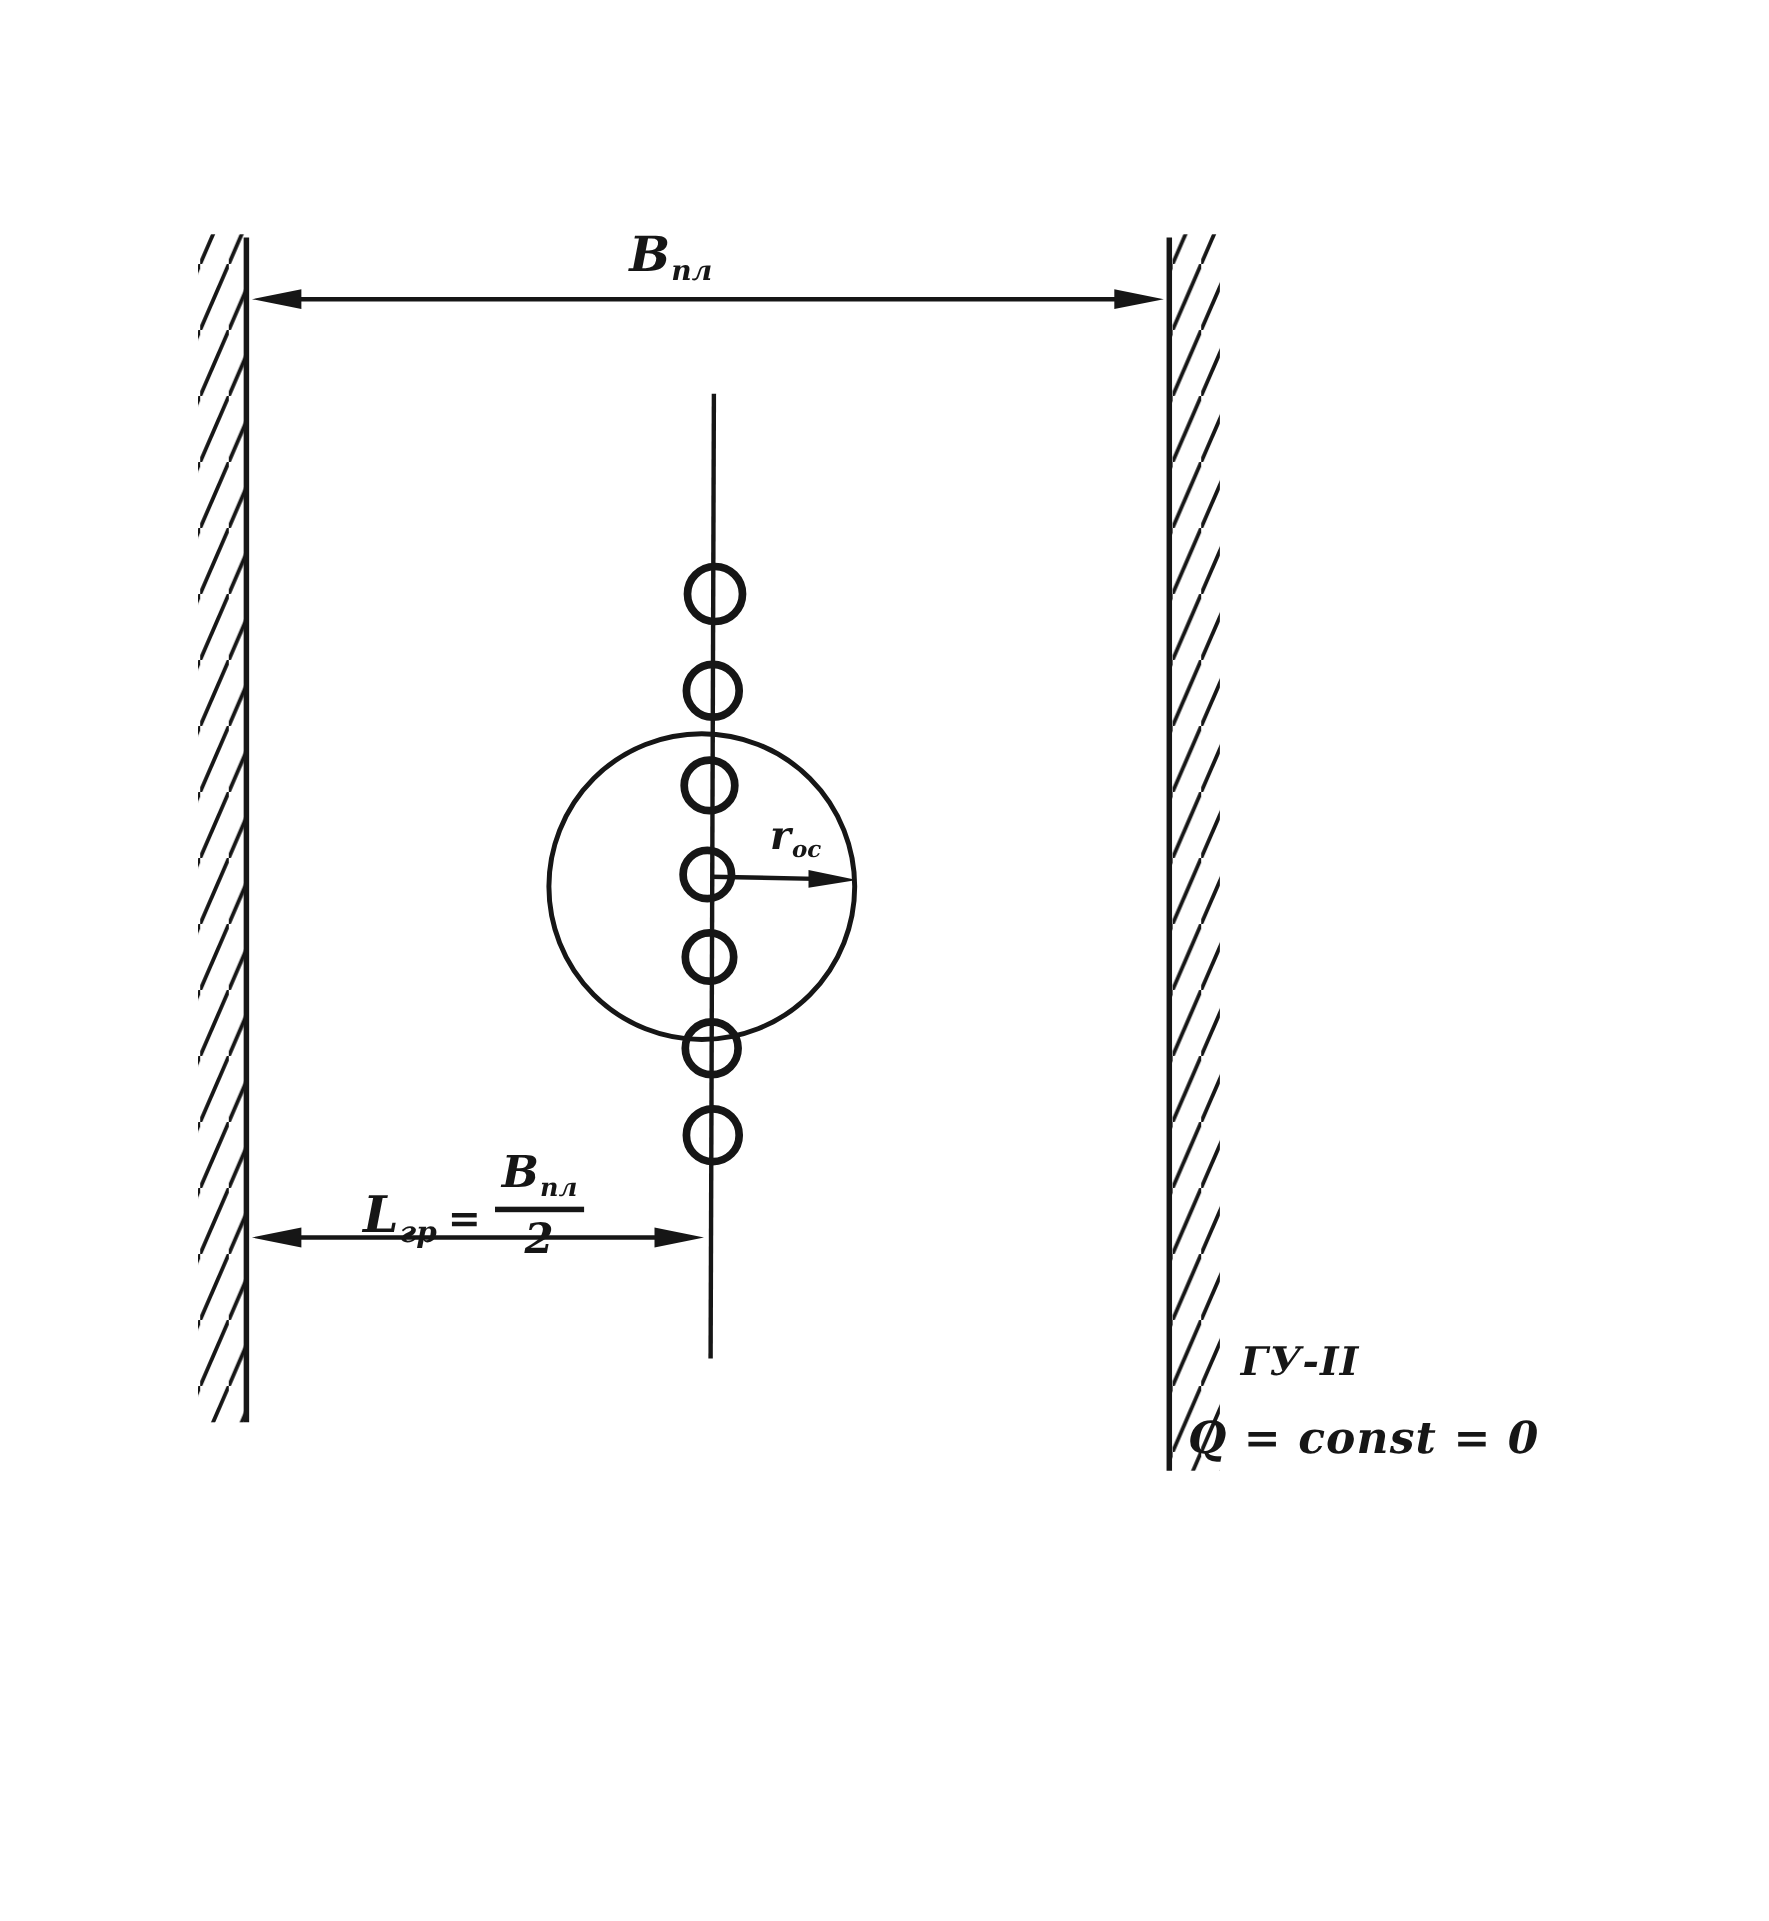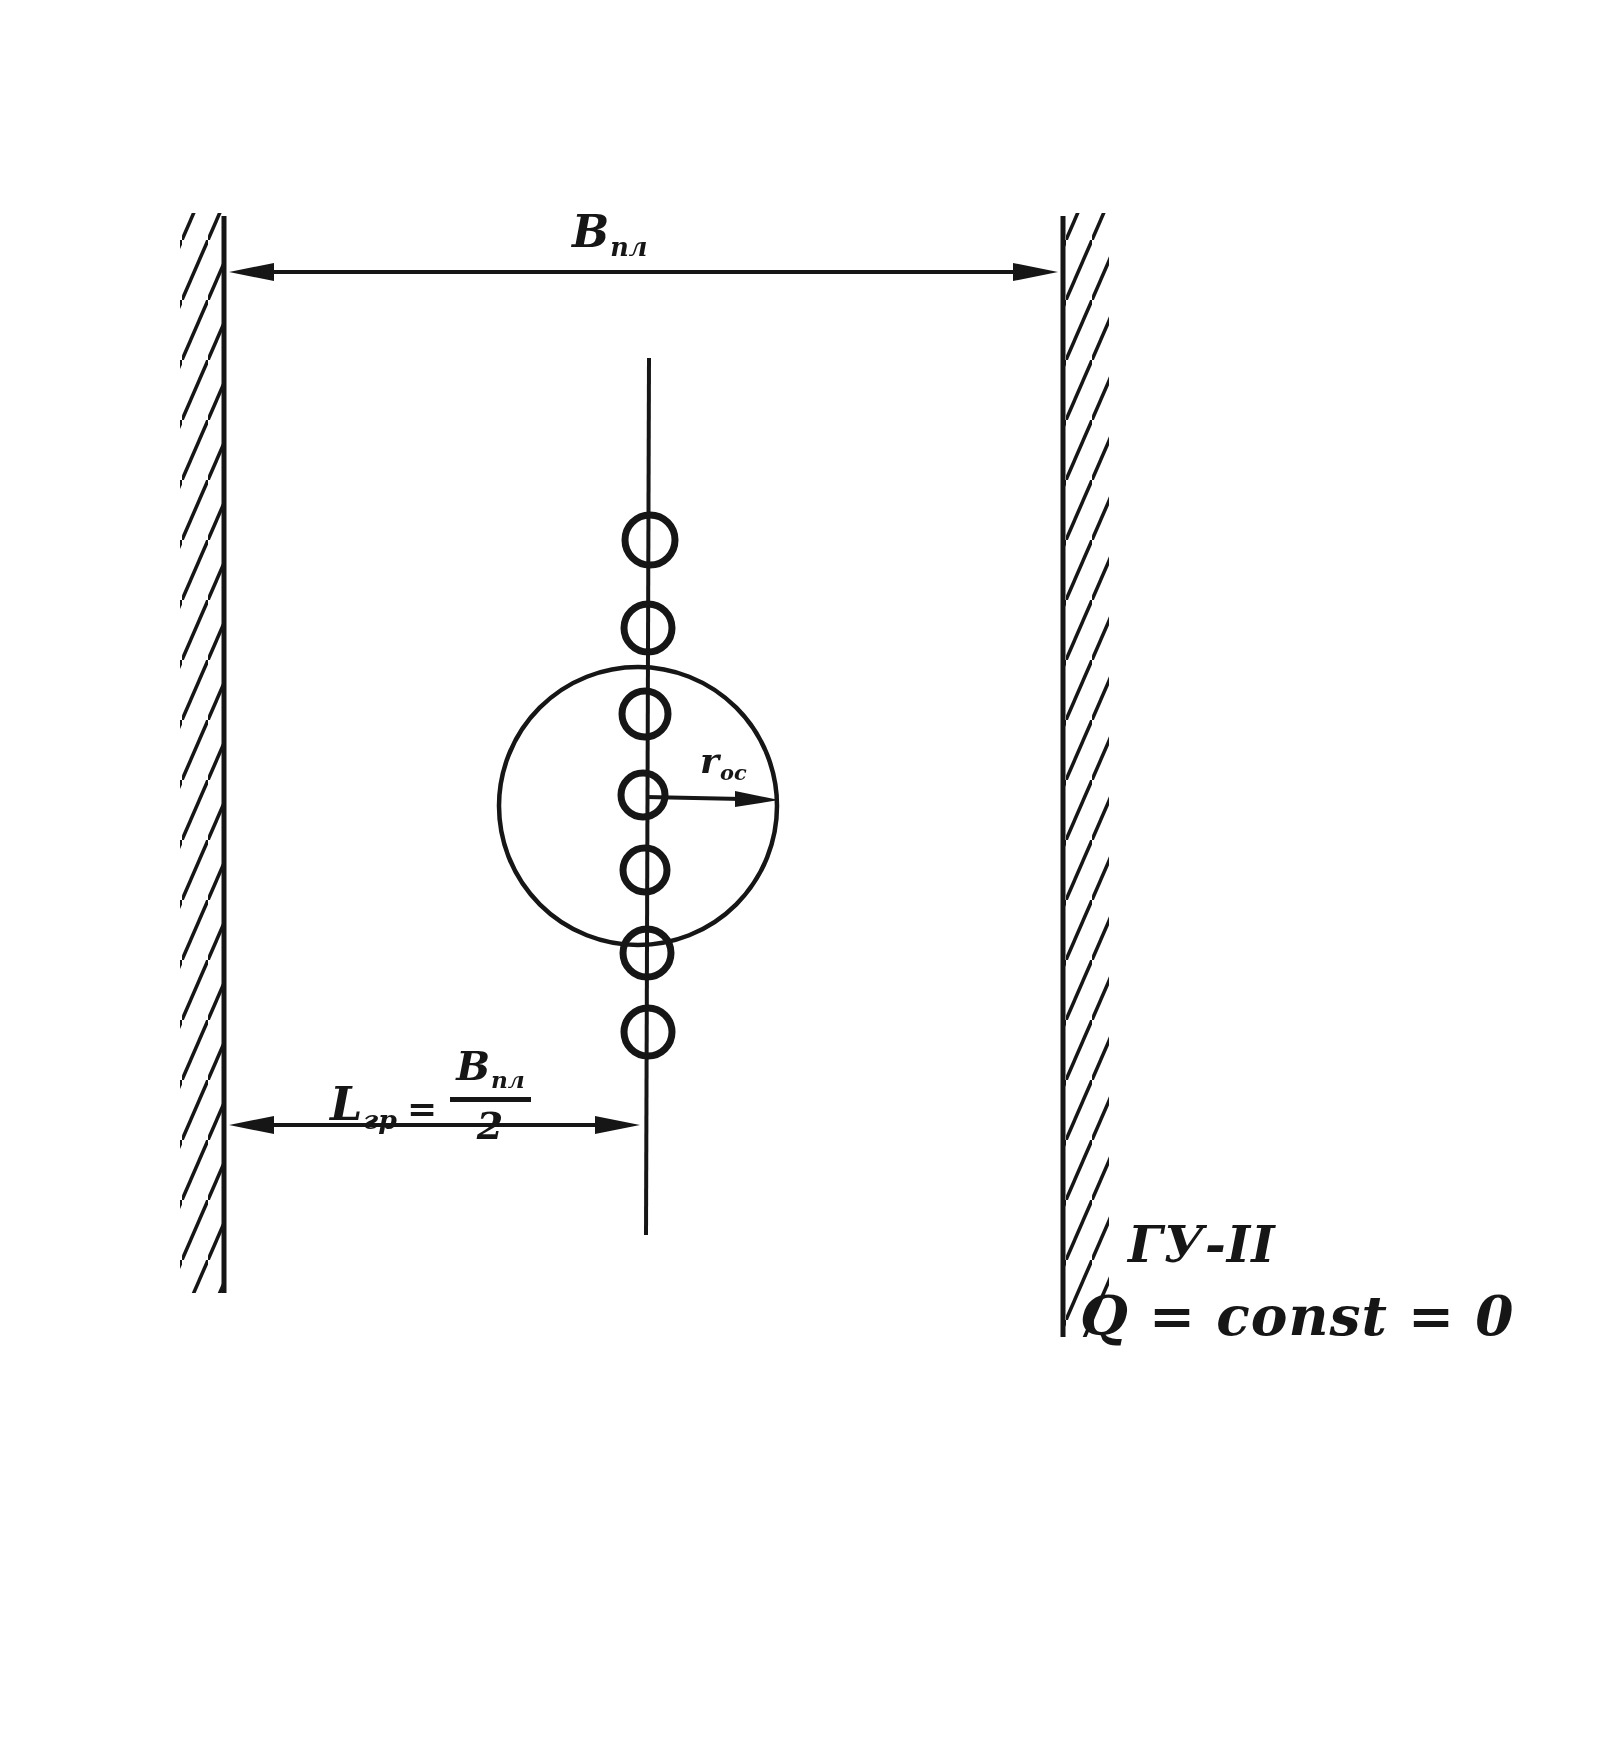--- a/index.html
+++ b/index.html
@@ -45,22 +45,22 @@
     transform:translateY(-12px);
   }
   .fraction .num{ font-size:40px; padding:0 6px 6px 6px; }
   .fraction .bar{
     width:100%;
     height:0;
     border-bottom:5px solid #161616;
   }
   .fraction .den{ font-size:38px; padding-top:5px; }
 
-  .gu-label{ left:1128px; top:1220px; font-size:50px; }
-  .q-label{ left:1080px; top:1288px; font-size:55px; }
+  .gu-label{ left:1128px; top:1220px; font-size:36px; }
+  .q-label{ left:1080px; top:1288px; font-size:40px; }
 </style>
 </head>
 <body>
 
 <div id="stage">
 
   <svg id="linework" width="1608" height="1746" viewBox="0 0 1608 1746" xmlns="http://www.w3.org/2000/svg">
     <defs>
       <pattern id="hatch" width="26" height="60" patternUnits="userSpaceOnUse">
         <line x1="0" y1="60" x2="26" y2="0" stroke="#161616" stroke-width="3.5"></line>

